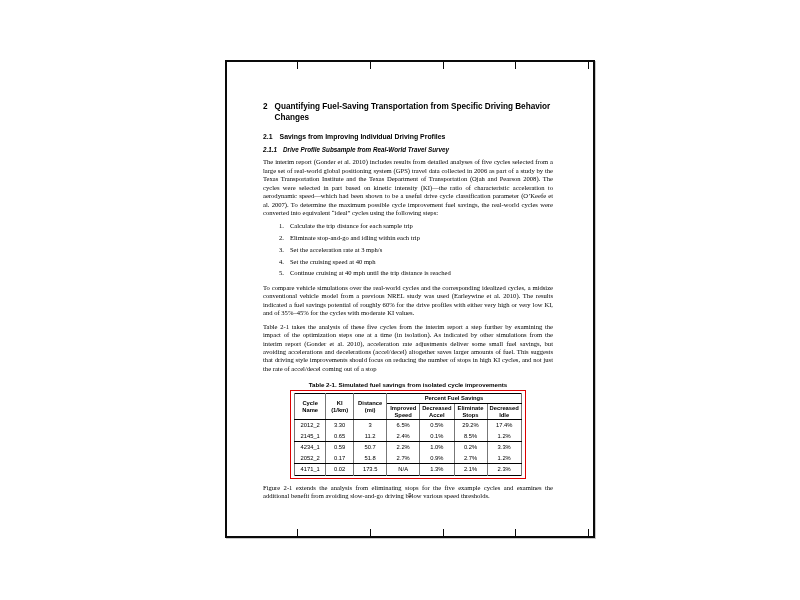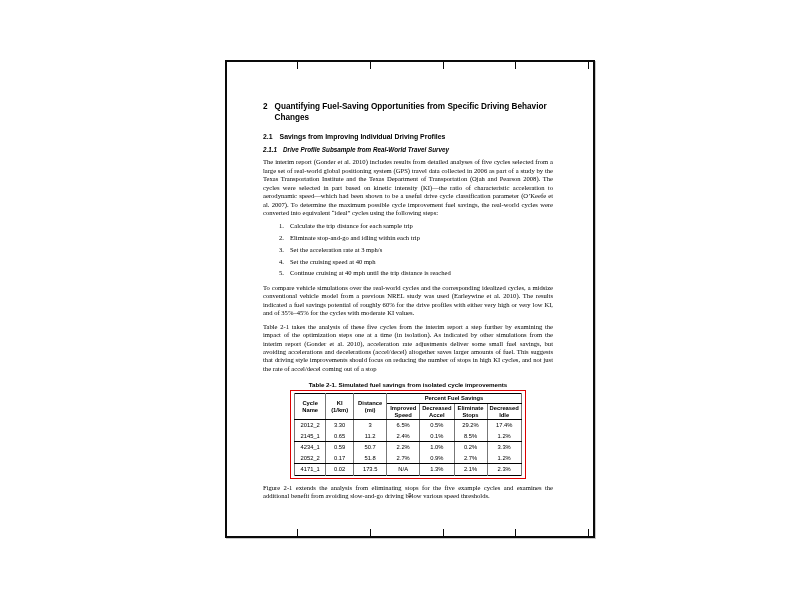--- a/index.html
+++ b/index.html
@@ -77,21 +77,21 @@
   <div class="tick bottom t1"></div>
   <div class="tick bottom t2"></div>
   <div class="tick bottom t3"></div>
   <div class="tick bottom t4"></div>
   <div class="tick bottom t5"></div>
 
   <div class="content">
 
     <div class="h1">
       <span>2</span>
-      <span>Quantifying Fuel-Saving Opportunities from Specific Driving Behavior Changes</span>
+      <span>Quantifying Fuel-Saving Transportation from Specific Driving Behavior Changes</span>
     </div>
 
     <div class="h2">
       <span>2.1</span>
       <span>Savings from Improving Individual Driving Profiles</span>
     </div>
 
     <div class="h3">
       <span>2.1.1</span>
       <span>Drive Profile Subsample from Real-World Travel Survey</span>

